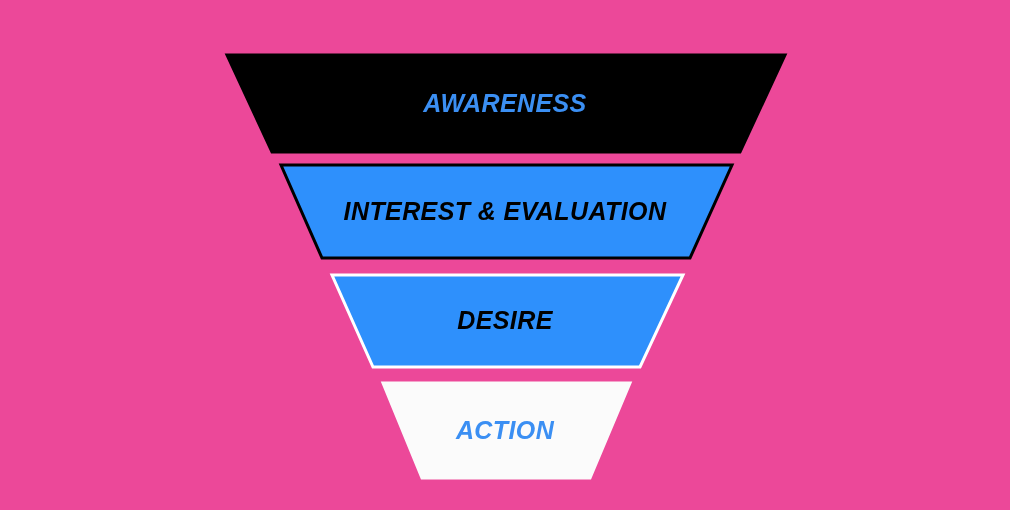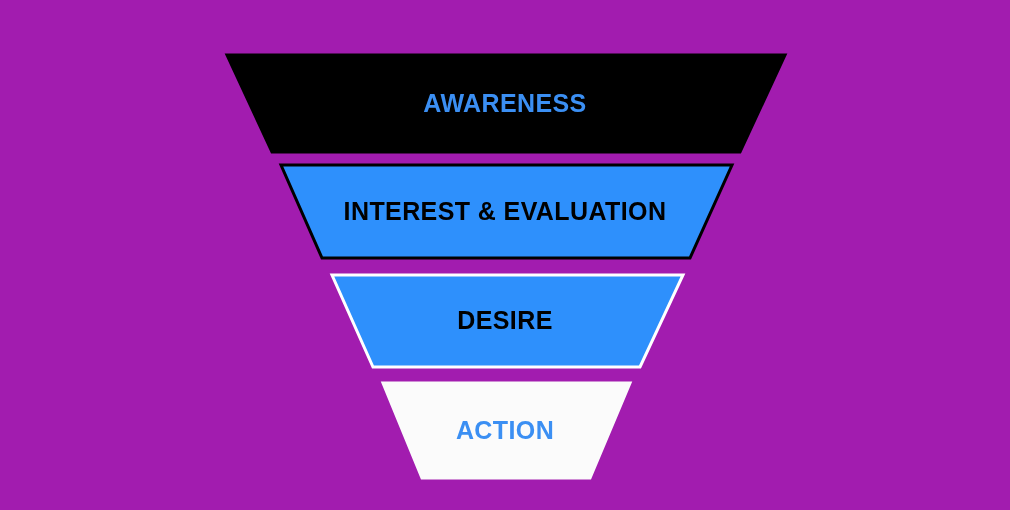--- a/index.html
+++ b/index.html
@@ -30,21 +30,21 @@
     font-family: "Liberation Sans", sans-serif;
     font-weight: bold;
     text-anchor: middle;
     dominant-baseline: middle;
     letter-spacing: 0.4px;
   }
 </style>
 </head>
 <body>
 
-<div id="canvas" style="background: #a21caf;">
+<div id="canvas" style="background: #ec4899; font-style: italic;">
   <svg id="funnel-svg" viewBox="0 0 1010 510" xmlns="http://www.w3.org/2000/svg">
     <g id="funnel-stages">
         <g>
           <polygon points="227,55 785,55 740,152 272,152" fill="#000000" stroke="#000000" stroke-width="3" stroke-linejoin="miter"></polygon>
           <text class="stage-label" x="505" y="105" fill="#3b8ff3" font-size="25">AWARENESS</text>
         </g>
         <g>
           <polygon points="281,165 732,165 690,258 322,258" fill="#2e90fc" stroke="#000000" stroke-width="3" stroke-linejoin="miter"></polygon>
           <text class="stage-label" x="505" y="213" fill="#000000" font-size="25">INTEREST &amp; EVALUATION</text>
         </g>

